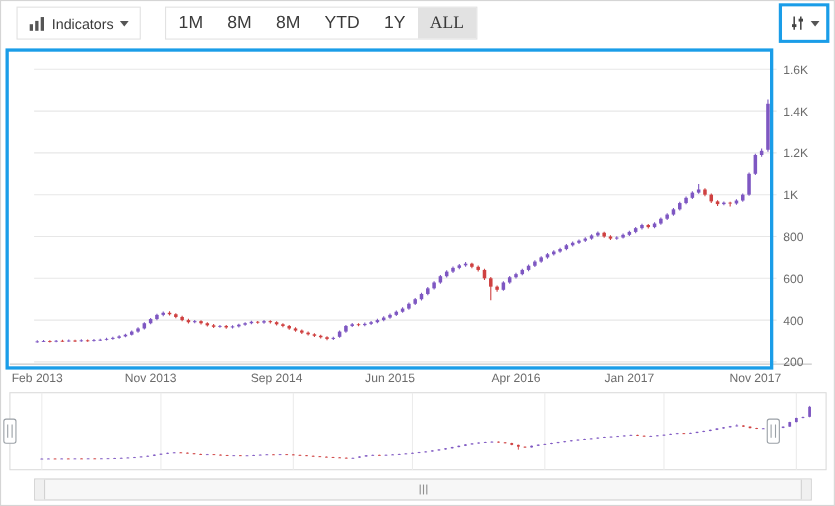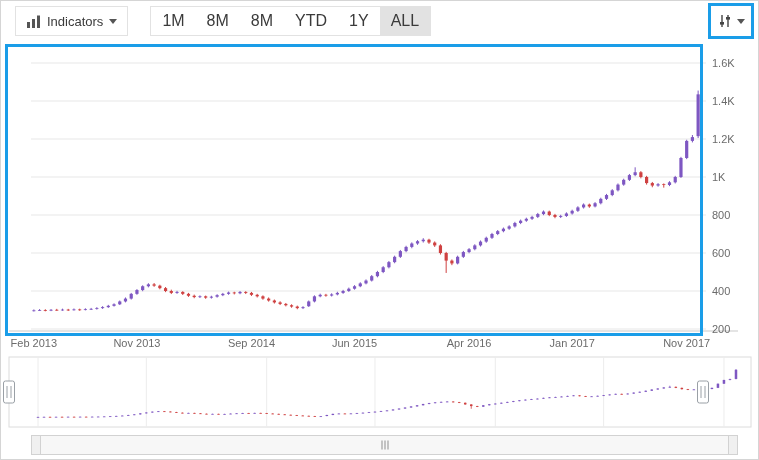--- a/index.html
+++ b/index.html
@@ -15,21 +15,21 @@
     background:#fff;border:1px solid #e2e2e2;padding:0 10px;
     font-family:"Liberation Sans",sans-serif;font-size:13px;color:#3a3a3a;cursor:pointer;
   }
   .indicators-btn{margin-left:14px;}
   .caret{width:0;height:0;border-left:4px solid transparent;border-right:4px solid transparent;border-top:5px solid #555;display:inline-block;}
   .period-group{display:flex;align-items:stretch;height:30px;margin-left:22px;border:1px solid #e2e2e2;box-sizing:border-box;}
   .pbtn{
     border:none;background:transparent;padding:0 11px;cursor:pointer;
     font-family:"Liberation Sans",sans-serif;font-size:16px;color:#3a3a3a;
   }
-  .pbtn.sel{background:#e2e2e2;}
+  .pbtn.sel{background:#e2e2e2;font-family:Liberation Serif, serif;}
   .spacer{flex:1;}
   .hl{border:3px solid #1a9de8;display:flex;align-items:center;margin-right:4px;background:#fff;}
   .settings-btn{height:30px;display:flex;align-items:center;gap:4px;padding:0 6px;background:#fff;border:none;cursor:pointer;}
   
   .chart-wrap{position:relative;height:312px;}
   .nav-wrap{position:relative;height:82px;}
   svg{display:block;}
   .hlbox{
     position:absolute;left:4px;top:3px;width:698px;height:292px;
     border:3px solid #1a9de8;box-sizing:border-box;pointer-events:none;

